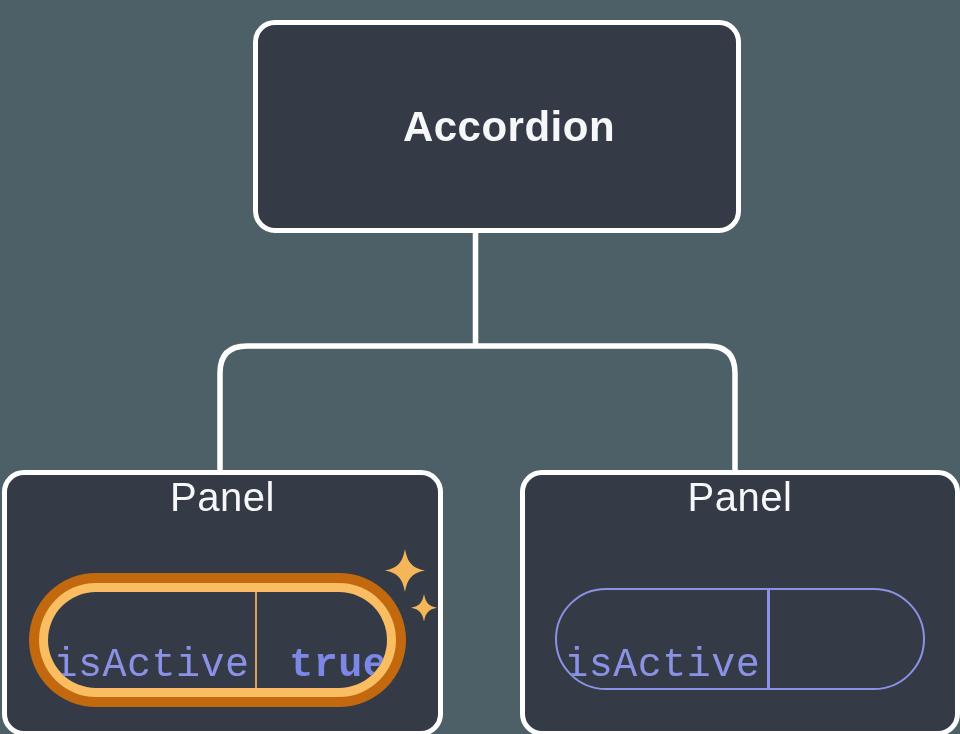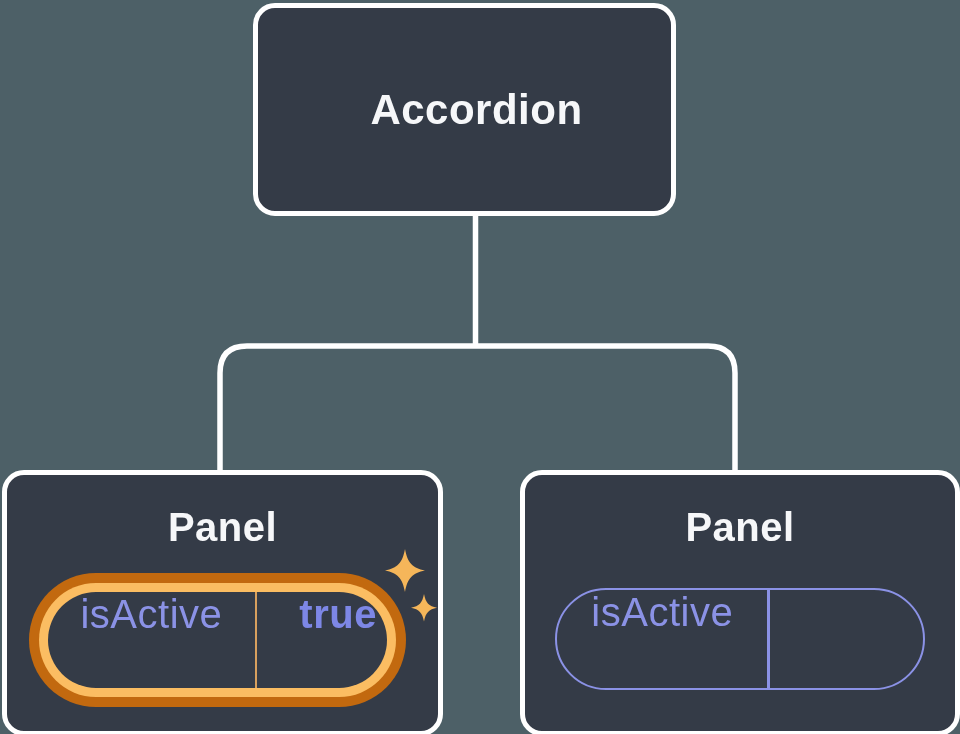--- a/index.html
+++ b/index.html
@@ -35,39 +35,38 @@
     stroke-width: 5.5;
   }
 
   .node {
     position: absolute;
     background: var(--node_fill);
     border: 5px solid var(--node_border);
     border-radius: 22px;
   }
   .node-root {
-    left: 253px; top: 3px;
-    width: 423px; height: 213px;
+    left: 253px; top: 20px;
+    width: 488px; height: 213px;
     display: flex; align-items: center; justify-content: center; padding-left: 24px;
   }
   .node-label {
     color: var(--text_primary);
     font-size: 42px;
     font-weight: 600;
     letter-spacing: 0.5px;
   }
   .node-panel-left  { left: 2px;   top: 470px; width: 441px; height: 266px; }
   .node-panel-right { left: 520px; top: 470px; width: 440px; height: 266px; }
 
   .node-title {
-    margin-top: 30px;
     text-align: center;
     color: var(--text_primary);
     font-size: 40px;
-    font-weight: 700;
+    font-weight: 400;
     letter-spacing: 0.5px;
   }
 
   
   .pill {
     position: absolute;
     display: flex;
     align-items: stretch;
     background: var(--node_fill);
     overflow: hidden;
@@ -96,21 +95,21 @@
     padding: 9px;
   }
   .pill-active {
     position: relative;
     width: 100%; height: 100%;
     border-radius: 48px;
   }
   .pill-active .pill-divider { background: var(--highlight_divider); }
 
   .pill-cell {
-    display: flex; align-items: flex-start; justify-content: center;
+    display: flex; align-items: flex-end; justify-content: center; font-family: Liberation Mono, monospace;
   }
   .cell-name  { flex: 0 0 61%; }
   .cell-value { flex: 1 1 auto; margin-left: 32px; }
   .pill-plain .cell-name { flex-basis: 57.5%; }
   .pill-divider { flex: 0 0 2.5px; }
 
   .prop-name, .prop-value {
     font-size: 40px;
     color: var(--prop_purple);
     letter-spacing: 0.5px;

